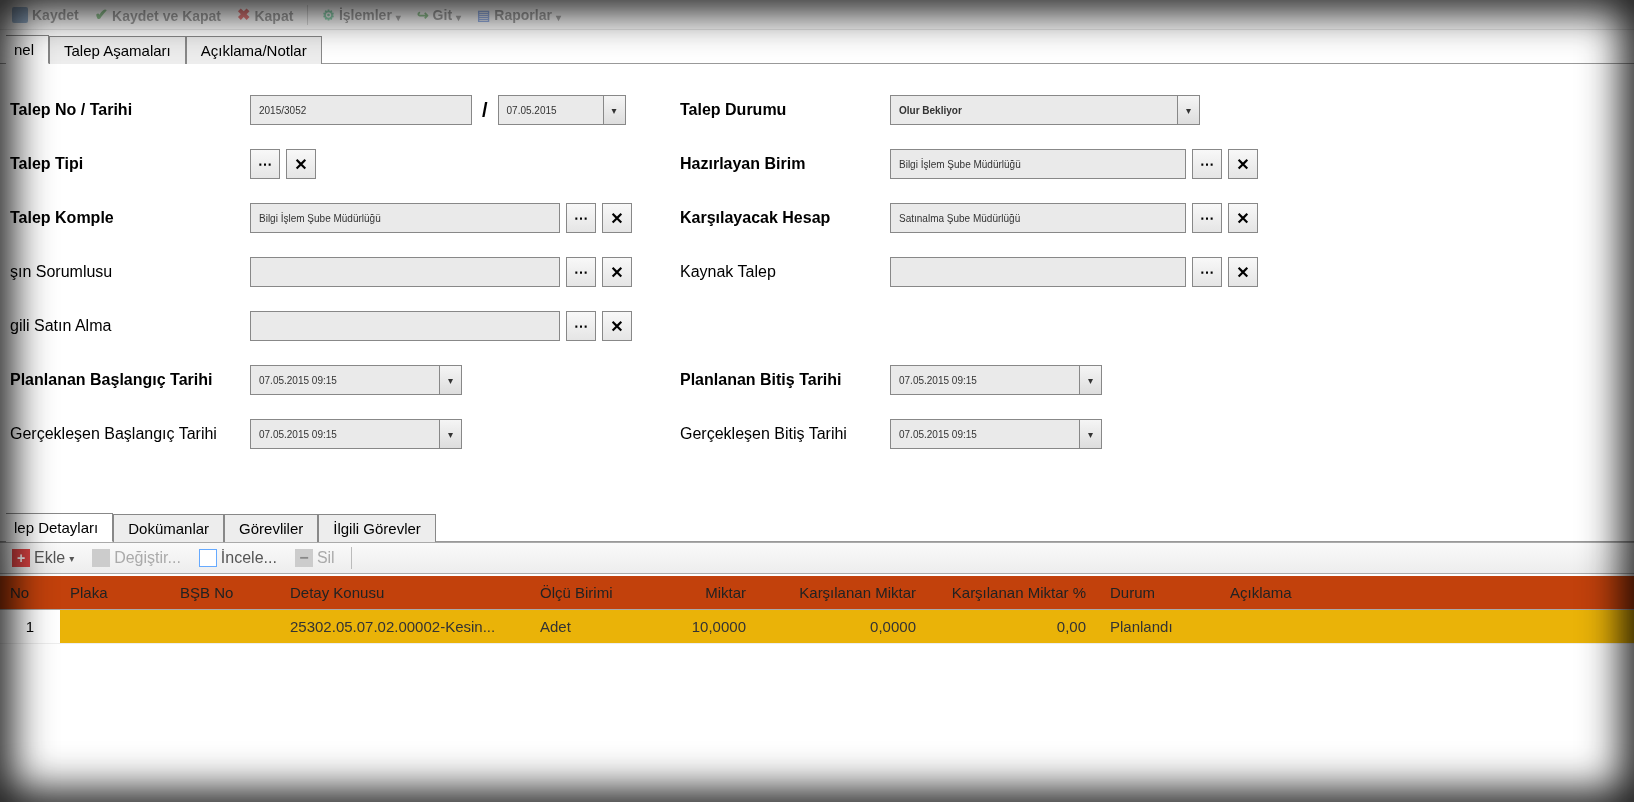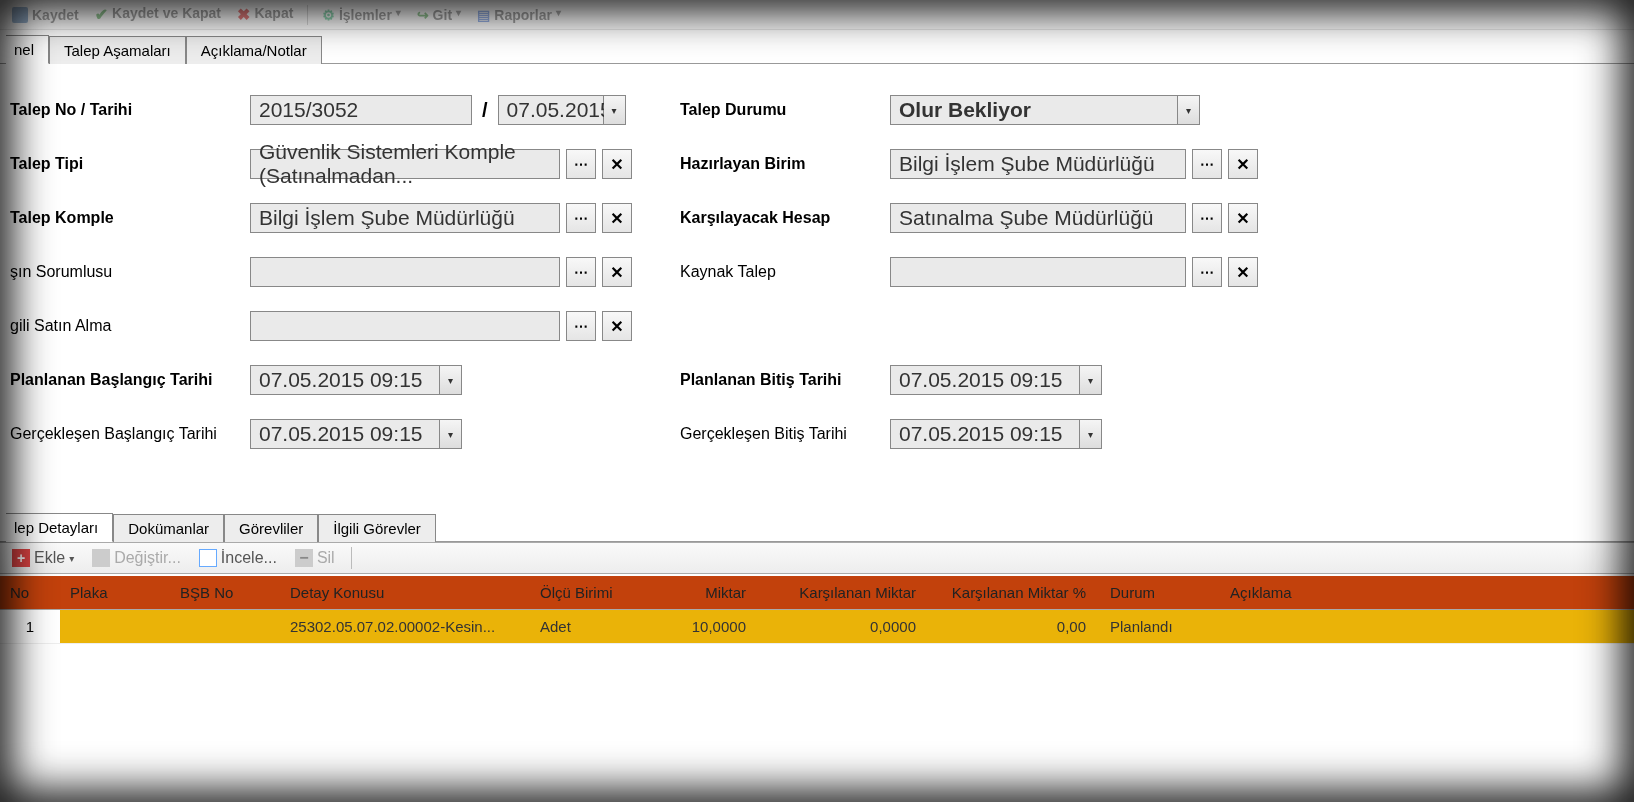--- a/index.html
+++ b/index.html
@@ -28,21 +28,21 @@
     align-items: center;
     gap: 4px;
     padding: 2px 6px;
     background: #f5f5f5;
     border-bottom: 1px solid #ccc;
     font-size: 14px;
     font-weight: bold;
     color: #444;
     opacity: 0.5;
   }
-  .toolbar-top .tb-item { display:flex; align-items:flex-start; gap:4px; padding:0 6px;}
+  .toolbar-top .tb-item { display:flex; align-items:flex-end; gap:4px; padding:0 6px;}
   .toolbar-top .sep { width:1px; height:20px; background:#aaa; margin:0 4px;}
   .icon-disk { width:16px; height:16px; background:#3a6ea5; border-radius:2px; display:inline-block;}
   .icon-check { color:#2a8a2a; font-size:16px;}
   .icon-x { color:#c00; font-size:16px; font-weight:bold;}
   .icon-gear { color:#2a6; font-size:14px;}
   .icon-arrow { color:#2a8a2a; font-size:14px;}
   .icon-report { color:#36c; font-size:14px;}
   .dd::after{content:" ▾"; color:#555; font-size:10px;}
 
   .tabs-row {
@@ -90,21 +90,21 @@
     color: #000;
   }
   .lbl.bold { font-weight: bold; }
   .ctrl-group { display:flex; align-items:center; gap:6px; }
 
   .txt {
     height: 30px;
     border: 1px solid #888;
     background: #eaeaea;
     padding: 2px 8px;
-    font-size: 21px;
+    font-size: 10px;
     color: #333;
     display:flex;
     align-items:center;
   }
   .txt.w220 { width: 222px; }
   .txt.w110 { width: 106px; }
   .txt.w360 { width: 288px; font-weight: bold; }
   .txt.w200 { width: 190px; }
   .txt.w340 { width: 310px; }
 
@@ -226,21 +226,20 @@
         <div style="display:flex">
           <div class="txt w110">07.05.2015</div>
           <div class="btn-dd"></div>
         </div>
       </div>
     </div>
 
     <div class="form-row">
       <div class="lbl bold">Talep Tipi</div>
       <div class="ctrl-group">
-        <div class="txt w340">Güvenlik Sistemleri Komple (Satınalmadan...</div>
         <div class="btn-dots">⋯</div>
         <div class="btn-clear">✕</div>
       </div>
     </div>
 
     <div class="form-row">
       <div class="lbl bold">Talep Komple</div>
       <div class="ctrl-group">
         <div class="txt w340">Bilgi İşlem Şube Müdürlüğü</div>
         <div class="btn-dots">⋯</div>

